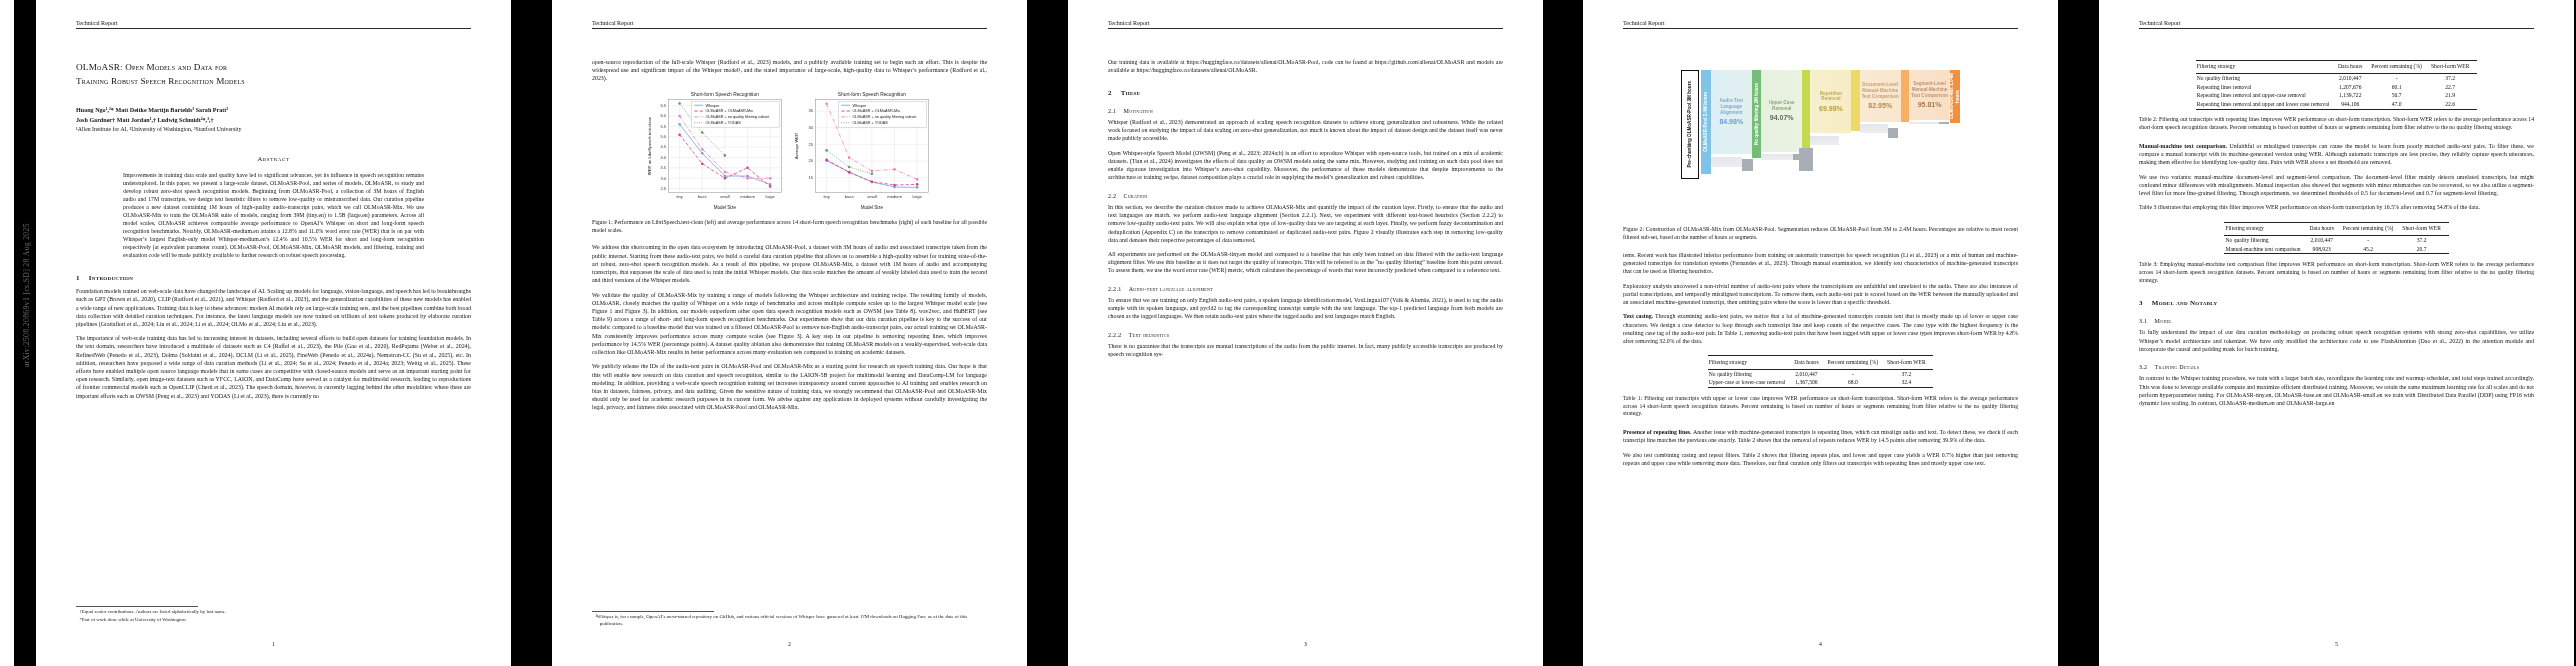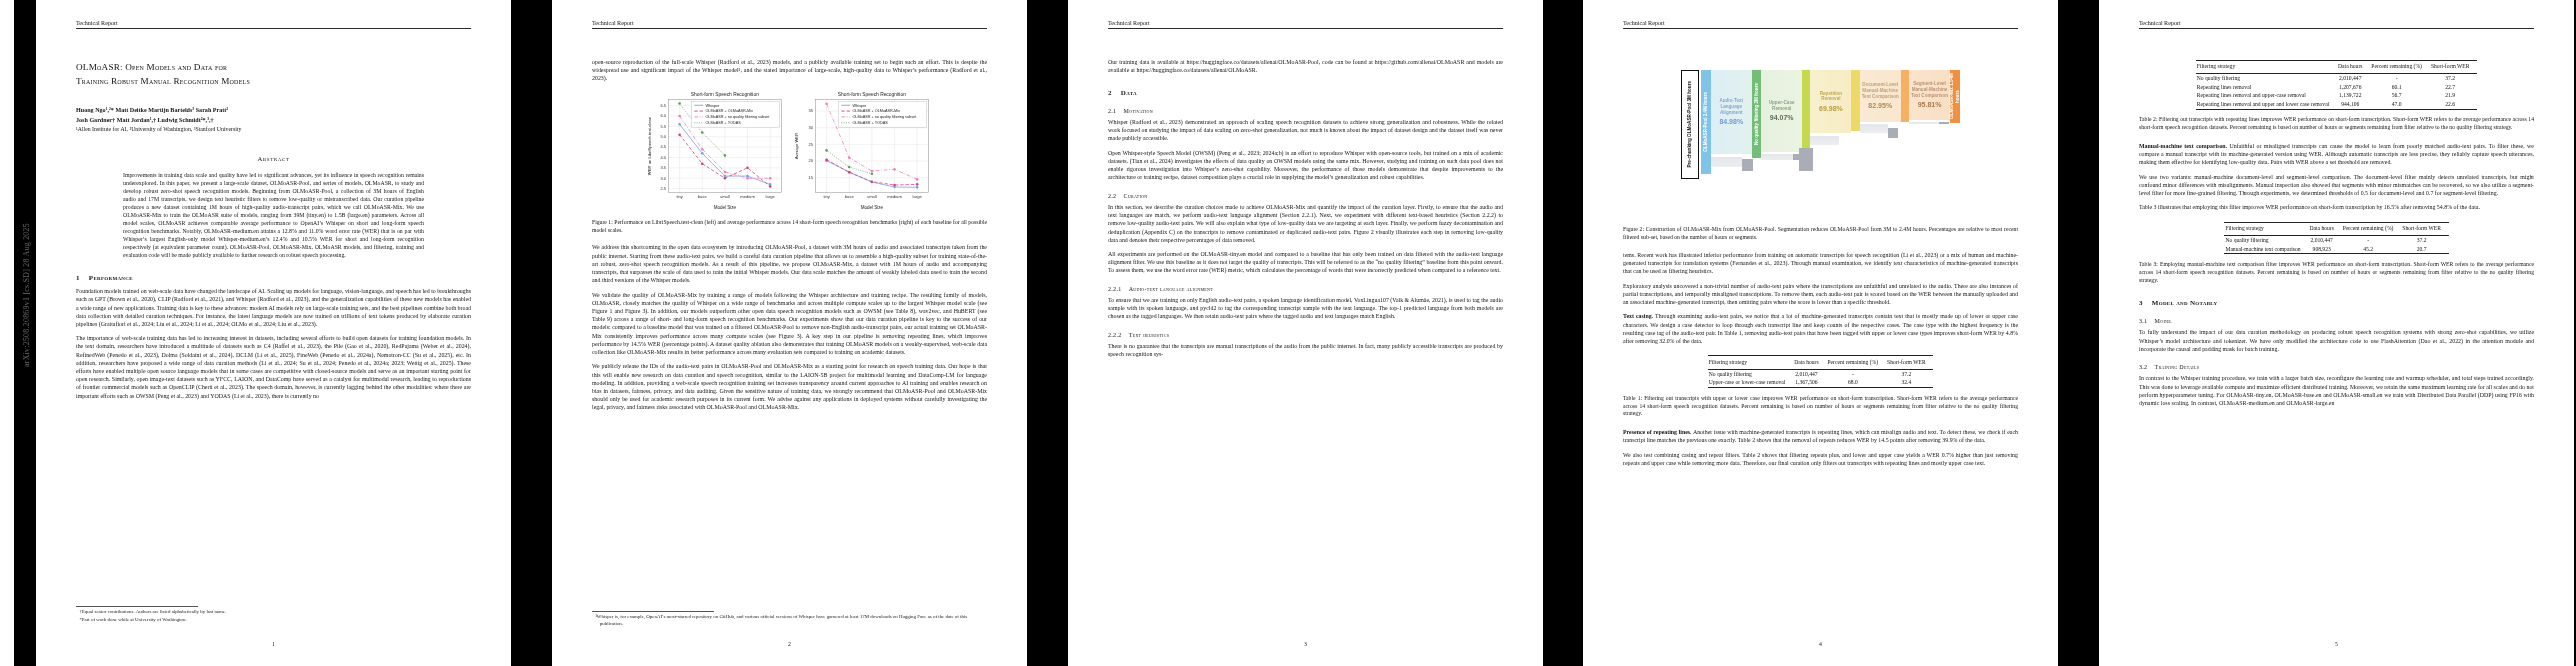--- a/index.html
+++ b/index.html
@@ -79,32 +79,32 @@
 
 <div class="canvas">
 
   <div class="arxiv">arXiv:2508.20869v1  [cs.SD]  28 Aug 2025</div>
 
   <section class="page p1">
     <div class="content">
       <div class="runhead">Technical Report</div>
       <div class="title">
         <span>OLMoASR: Open Models and Data for</span><br>
-        <span>Training Robust Manual Recognition Models</span>
+        <span>Training Robust Speech Recognition Models</span>
       </div>
       <div class="authors">
         <span>Huong Ngo¹,²* Matt Deitke  Martijn Bartelds³  Sarah Pratt²</span><br>
         <span>Josh Gardner†  Matt Jordan¹,†  Ludwig Schmidt²*,³,†</span>
       </div>
       <div class="affil">¹Allen Institute for AI, ²University of Washington, ³Stanford University</div>
       <div class="abshead">Abstract</div>
       <p class="abstract">Improvements in training data scale and quality have led to significant advances, yet its influence in speech recognition remains underexplored. In this paper, we present a large-scale dataset, OLMoASR-Pool, and series of models, OLMoASR, to study and develop robust zero-shot speech recognition models. Beginning from OLMoASR-Pool, a collection of 3M hours of English audio and 17M transcripts, we design text heuristic filters to remove low-quality or mistranscribed data. Our curation pipeline produces a new dataset containing 1M hours of high-quality audio-transcript pairs, which we call OLMoASR-Mix. We use OLMoASR-Mix to train the OLMoASR suite of models, ranging from 39M (tiny.en) to 1.5B (large.en) parameters. Across all model scales, OLMoASR achieves comparable average performance to OpenAI’s Whisper on short and long-form speech recognition benchmarks. Notably, OLMoASR-medium.en attains a 12.8% and 11.0% word error rate (WER) that is on par with Whisper’s largest English-only model Whisper-medium.en’s 12.4% and 10.5% WER for short and long-form recognition respectively (at equivalent parameter count). OLMoASR-Pool, OLMoASR-Mix, OLMoASR models, and filtering, training and evaluation code will be made publicly available to further research on robust speech processing.</p>
       <h2 class="sec">
         <span>1</span>
-        <span>Performance</span>
+        <span>Introduction</span>
       </h2>
       <p class="body">Foundation models trained on web-scale data have changed the landscape of AI. Scaling up models for language, vision-language, and speech has led to breakthroughs such as GPT (Brown et al., 2020), CLIP (Radford et al., 2021), and Whisper (Radford et al., 2023), and the generalization capabilities of these new models has enabled a wide range of new applications. Training data is key to these advances: modern AI models rely on large-scale training sets, and the best pipelines combine both broad data collection with detailed curation techniques. For instance, the latest language models are now trained on trillions of text tokens produced by elaborate curation pipelines (Grattafiori et al., 2024; Liu et al., 2024; Li et al., 2024; OLMo et al., 2024; Liu et al., 2023).</p>
       <p class="body">The importance of web-scale training data has led to increasing interest in datasets, including several efforts to build open datasets for training foundation models. In the text domain, researchers have introduced a multitude of datasets such as C4 (Raffel et al., 2023), the Pile (Gao et al., 2020), RedPajama (Weber et al., 2024), RefinedWeb (Penedo et al., 2023), Dolma (Soldaini et al., 2024), DCLM (Li et al., 2025), FineWeb (Penedo et al., 2024a), Nemotron-CC (Su et al., 2025), etc. In addition, researchers have proposed a wide range of data curation methods (Li et al., 2024; Su et al., 2024; Penedo et al., 2024a; 2023; Wettig et al., 2025). These efforts have enabled multiple open source language models that in some cases are competitive with closed-source models and serve as an important starting point for open research. Similarly, open image-text datasets such as YFCC, LAION, and DataComp have served as a catalyst for multimodal research, leading to reproductions of frontier commercial models such as OpenCLIP (Cherti et al., 2023). The speech domain, however, is currently lagging behind the other modalities: where there are important efforts such as OWSM (Peng et al., 2023) and YODAS (Li et al., 2023), there is currently no</p>
     </div>
     <div class="fnblock" style="bottom:43px;">
       <div class="fnrule"></div>
       <p class="fn">†Equal senior contributions. Authors are listed alphabetically by last name.</p>
       <p class="fn">*Part of work done while at University of Washington.</p>
     </div>
     <div class="pageno">1</div>
@@ -251,21 +251,21 @@
     </div>
     <div class="pageno">2</div>
   </section>
 
   <section class="page p3">
     <div class="content">
       <div class="runhead">Technical Report</div>
       <p class="body" style="margin-top:29px;"><span>Our training data is available at </span><a class="plink" href="#">https://huggingface.co/datasets/allenai/OLMoASR-Pool</a><span>, code can be found at </span><a class="plink" href="#">https://github.com/allenai/OLMoASR</a><span> and models are available at </span><a class="plink" href="#">https://huggingface.co/datasets/allenai/OLMoASR</a><span>.</span></p>
       <h2 class="sec">
         <span>2</span>
-        <span>Data</span>
+        <span>These</span>
       </h2>
       <h3 class="sub">
         <span>2.1</span>
         <span>Motivation</span>
       </h3>
       <p class="body">Whisper (Radford et al., 2023) demonstrated an approach of scaling speech recognition datasets to achieve strong generalization and robustness. While the related work focused on studying the impact of data scaling on zero-shot generalization, not much is known about the impact of dataset design and the dataset itself was never made publicly accessible.</p>
       <p class="body">Open Whisper-style Speech Model (OWSM) (Peng et al., 2023; 2024a;b) is an effort to reproduce Whisper with open-source tools, but trained on a mix of academic datasets. (Tian et al., 2024) investigates the effects of data quality on OWSM models using the same mix. However, studying and training on such data pool does not enable rigorous investigation into Whisper’s zero-shot capability. Moreover, the performance of those models demonstrate that despite improvements to the architecture or training recipe, dataset composition plays a crucial role in supplying the model’s generalization and robust capabilities.</p>
       <h3 class="sub">
         <span>2.2</span>
         <span>Curation</span>

